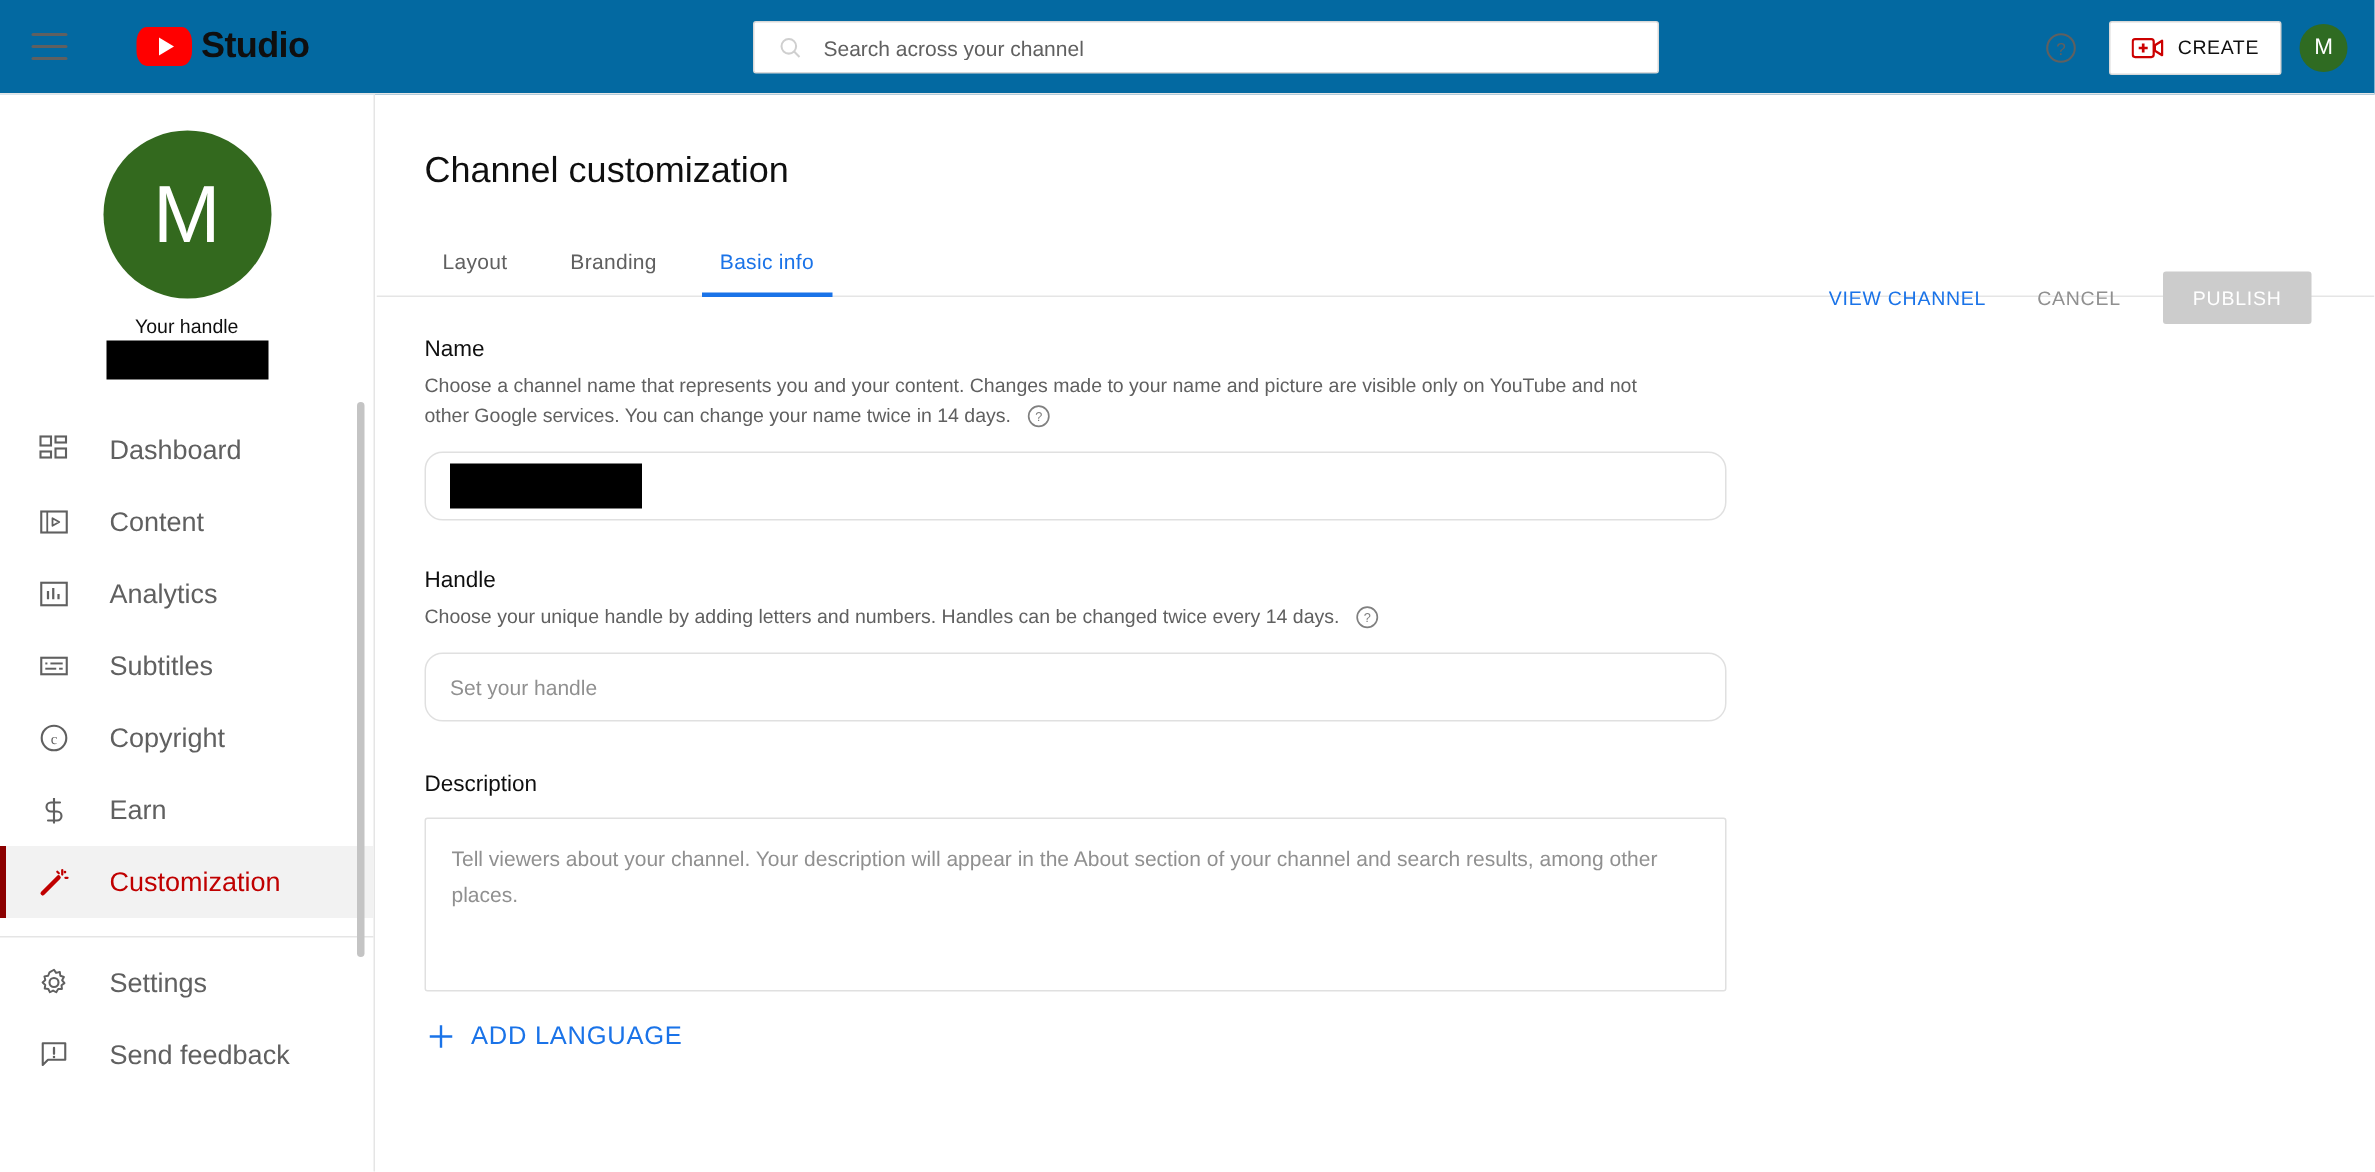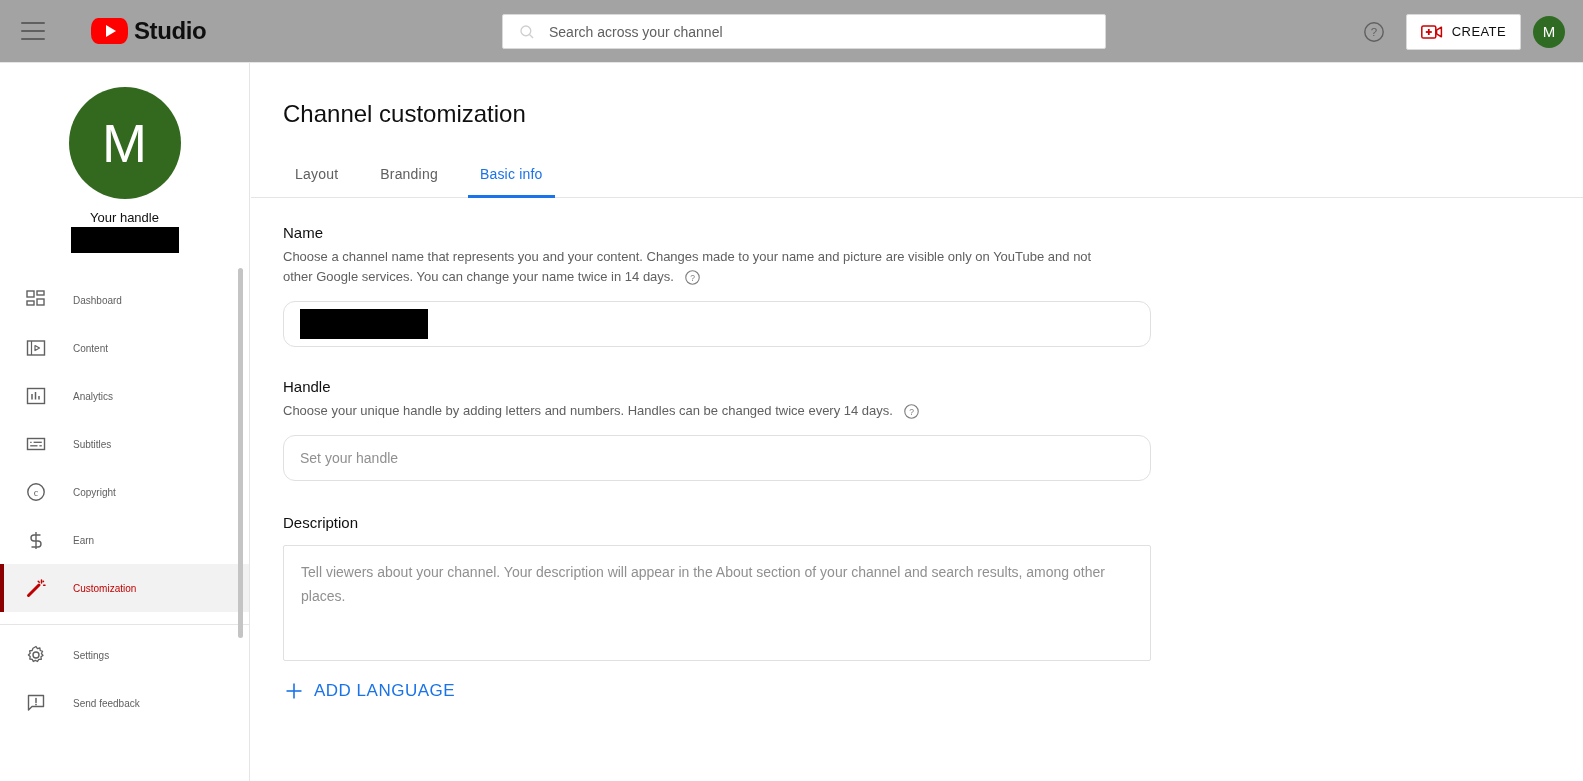--- a/index.html
+++ b/index.html
@@ -7,21 +7,21 @@
     width: 1583px; height: 781px;
     background: #ffffff;
     font-family: "Liberation Sans", sans-serif;
     overflow: hidden;
   }
 
   
   .topbar {
     position: absolute; top: 0; left: 0;
     width: 1583px; height: 63px;
-    background: #a3a3a3;
+    background: #0369a1;
     border-bottom: 1px solid #e5e5e5;
     display: flex; align-items: center;
   }
   .hamburger {
     width: 24px; height: 18px;
     margin-left: 21px;
     display: flex; flex-direction: column; justify-content: space-between;
     cursor: pointer;
   }
   .hamburger span { display: block; height: 2px; background: #606060; border-radius: 1px; }
@@ -109,21 +109,21 @@
   .redact-bar { background: #000000; display: block; }
   .redact-name { width: 108px; height: 26px; margin-top: 2px; }
 
   .navlist { margin-top: 23px; position: relative; }
   .navitem {
     height: 48px; display: flex; align-items: center;
     padding-left: 24px; cursor: pointer;
     position: relative; color: #606060;
   }
   .navitem .ico { width: 24px; height: 24px; flex: none; display: flex; align-items: center; justify-content: center; }
-  .navitem .lbl { margin-left: 25px; font-size: 10px; }
+  .navitem .lbl { margin-left: 25px; font-size: 18px; }
   .navitem.active { background: #f2f2f2; color: #c00000; }
   .navitem.active::before {
     content: ""; position: absolute; left: 0; top: 0;
     width: 4px; height: 100%; background: #8b0000;
   }
   .nav-divider {
     margin-top: 12px; border-top: 1px solid #e5e5e5;
   }
   .sb-scrollbar {
     position: absolute; left: 238px; top: 205px;
@@ -396,20 +396,25 @@
 
 <div class="main">
   <h1 class="page-title">Channel customization</h1>
 
   <div class="tabsrow">
     <div class="tab">Layout</div>
     <div class="tab">Branding</div>
     <div class="tab active">Basic info</div>
   </div>
 
+  <div class="actions">
+    <button class="txtbtn view">VIEW CHANNEL</button>
+    <button class="txtbtn cancel">CANCEL</button>
+    <button class="publish-btn">PUBLISH</button>
+  </div>
 
   <div class="form">
 
     
     <div class="fieldgroup">
       <div class="field-label">Name</div>
       <div class="field-desc">
         <span>Choose a channel name that represents you and your content. Changes made to your name and picture are visible only on YouTube and not other Google services. You can change your name twice in 14 days.</span>
         <span class="desc-inline-help">
           <svg width="17" height="17" viewBox="0 0 24 24">

